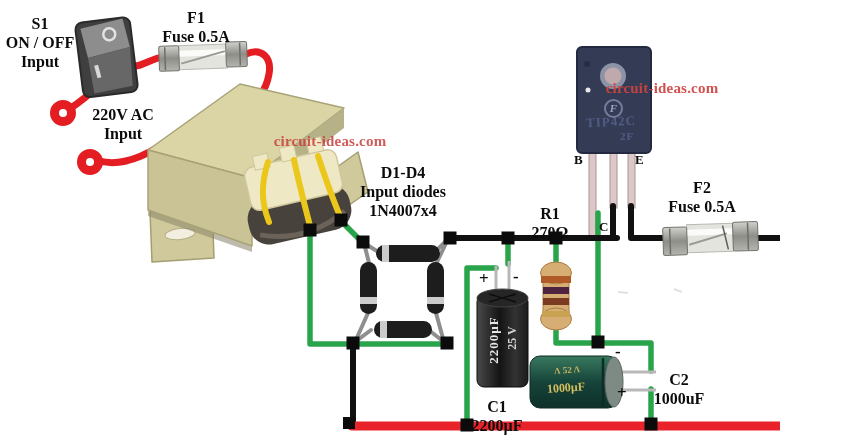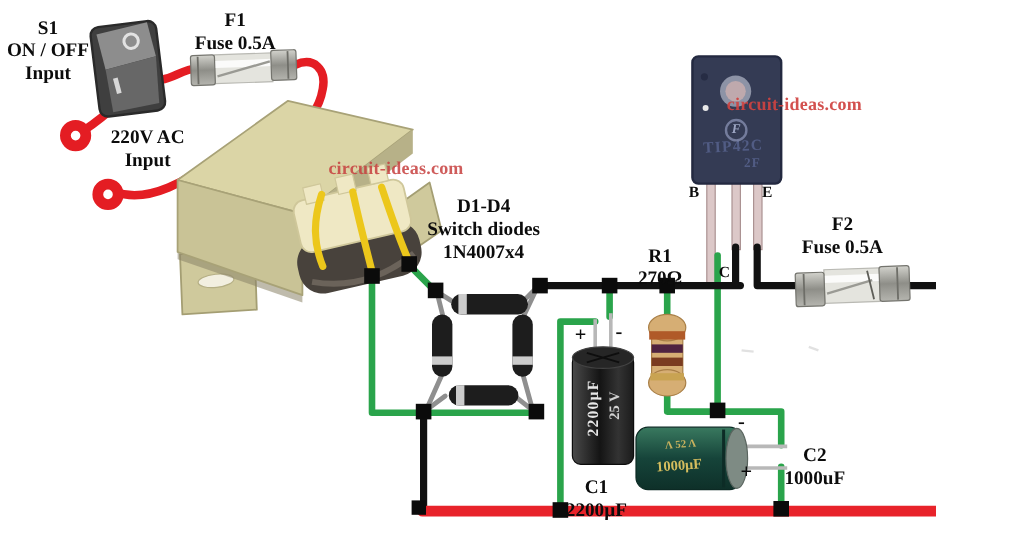--- a/index.html
+++ b/index.html
@@ -219,21 +219,21 @@
 </div>
 
 <div class="lbl" style="left:123px;top:105px">
   <div>220V AC</div>
   <div>Input</div>
 </div>
 
 
 <div class="lbl" style="left:403px;top:163px">
   <div>D1-D4</div>
-  <div>Switch diodes</div>
+  <div>Input diodes</div>
   <div>1N4007x4</div>
 </div>
 
 <div class="lbl" style="left:550px;top:204px">
   <div>R1</div>
   <div>270Ω</div>
 </div>
 
 
 <div class="lbl" style="left:702px;top:178px">

